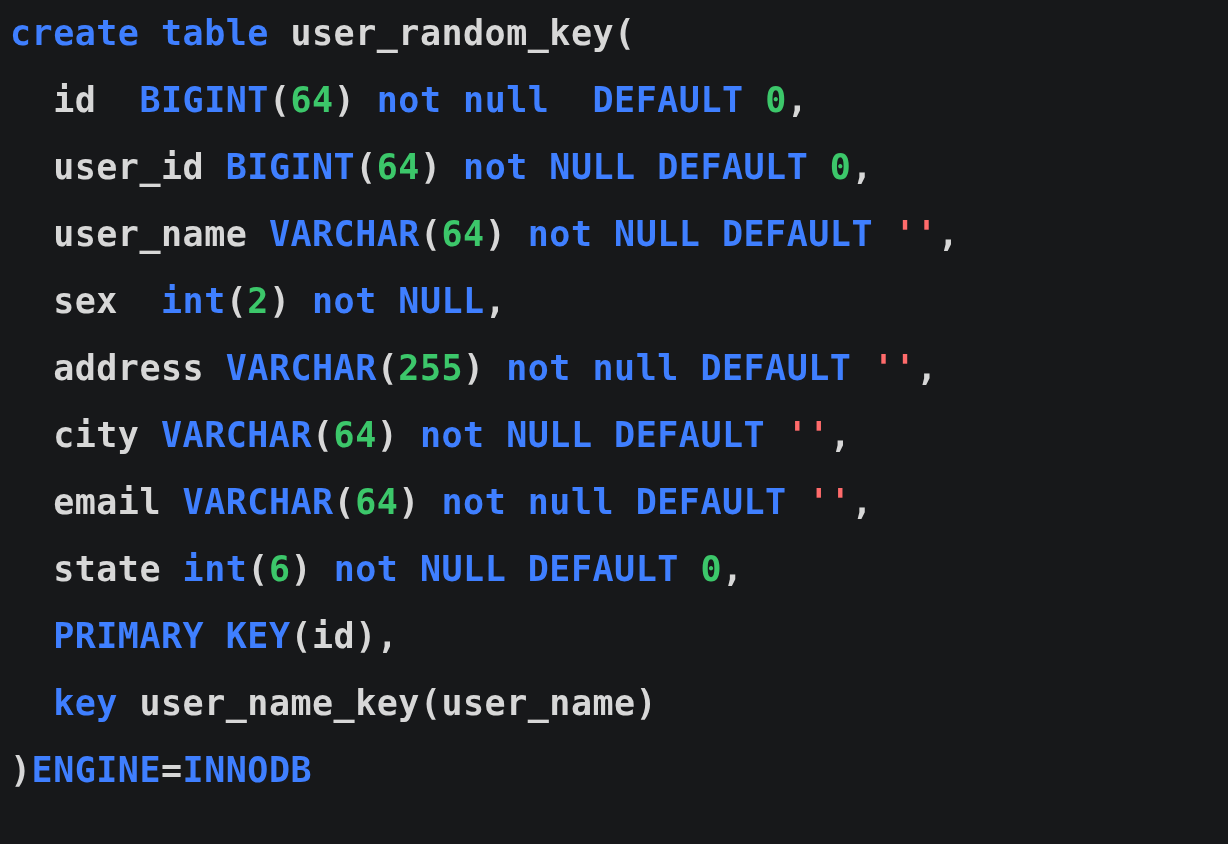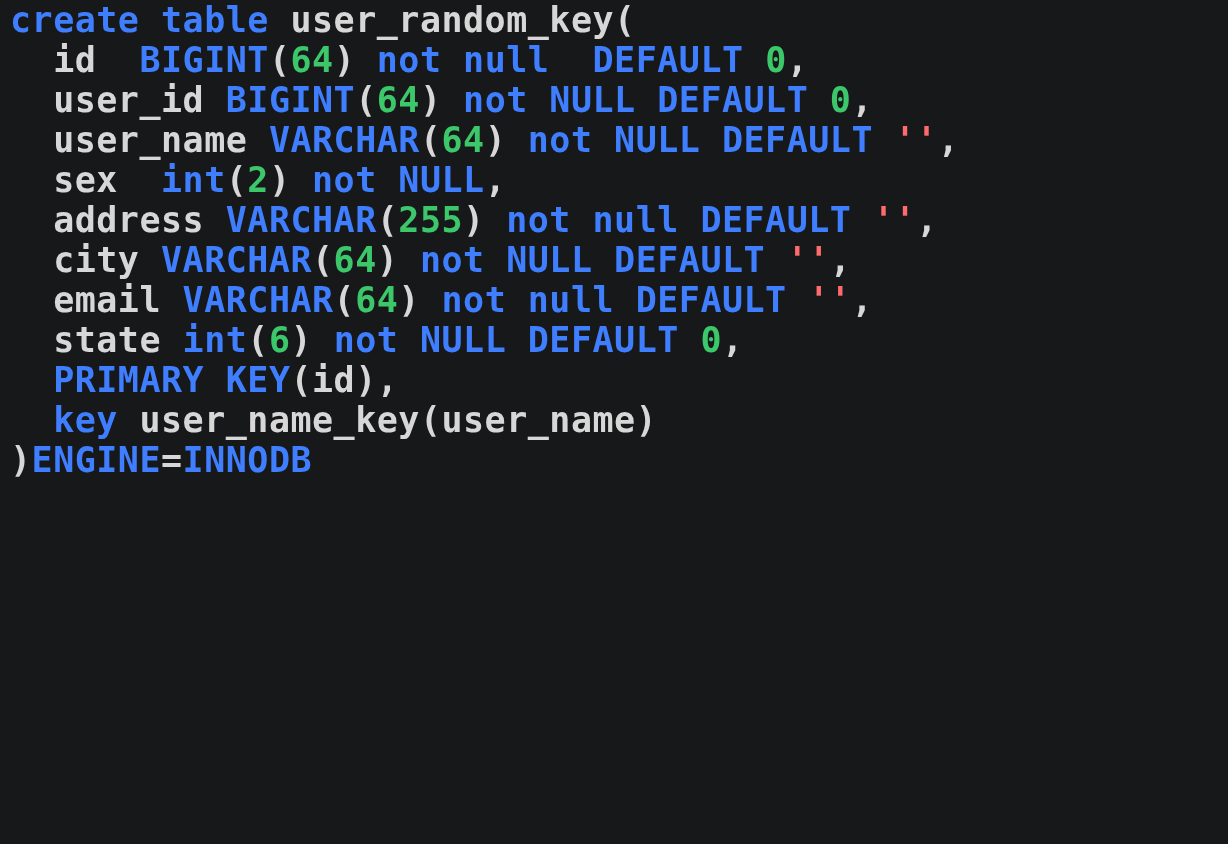--- a/index.html
+++ b/index.html
@@ -8,21 +8,21 @@
     width: 1228px;
     height: 844px;
     background: #17181a;
     overflow: hidden;
   }
   pre.code {
     margin: 0;
     padding: 0 0 0 10px;
     font-family: "SF Mono", "Menlo", "Consolas", "DejaVu Sans Mono", monospace;
     font-size: 35px;
-    line-height: 40px;
+    line-height: 67px;
     font-weight: 600;
     color: #d7d7d7;
     white-space: pre;
     letter-spacing: 0.5px;
   }
   .kw   { color: #3f7fff; }   
   .num  { color: #3cc76a; }   
   .str  { color: #ff6b6b; }   
   .pl   { color: #d7d7d7; }   
 </style>

